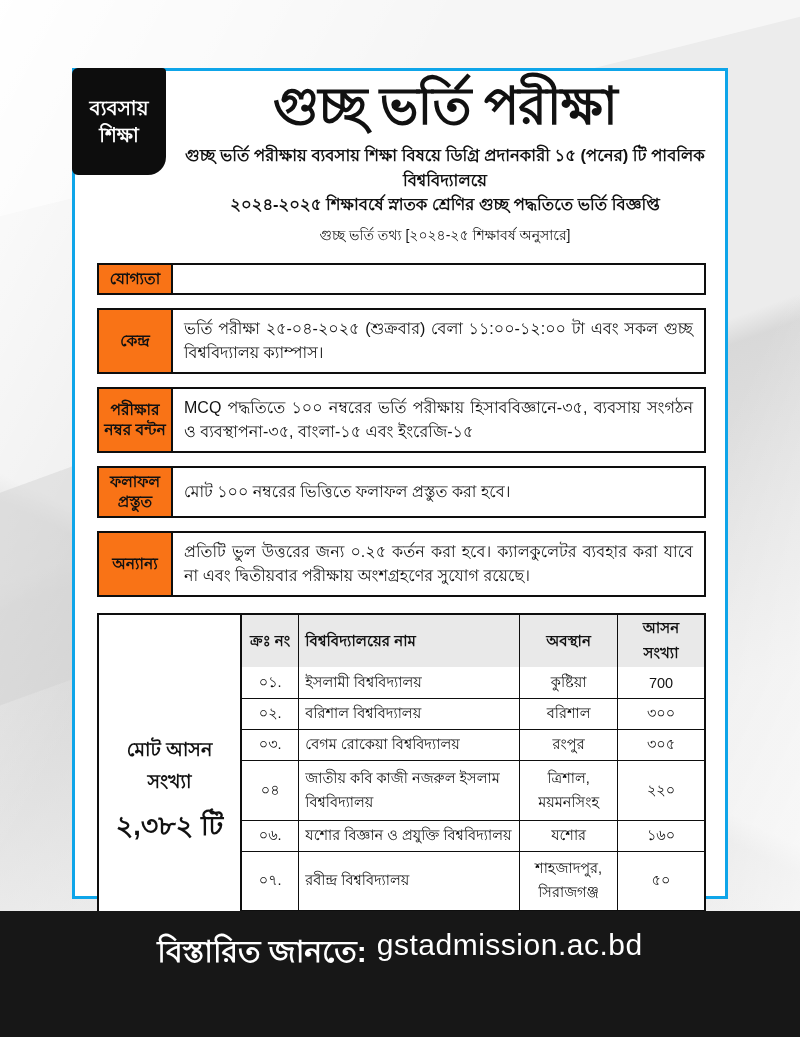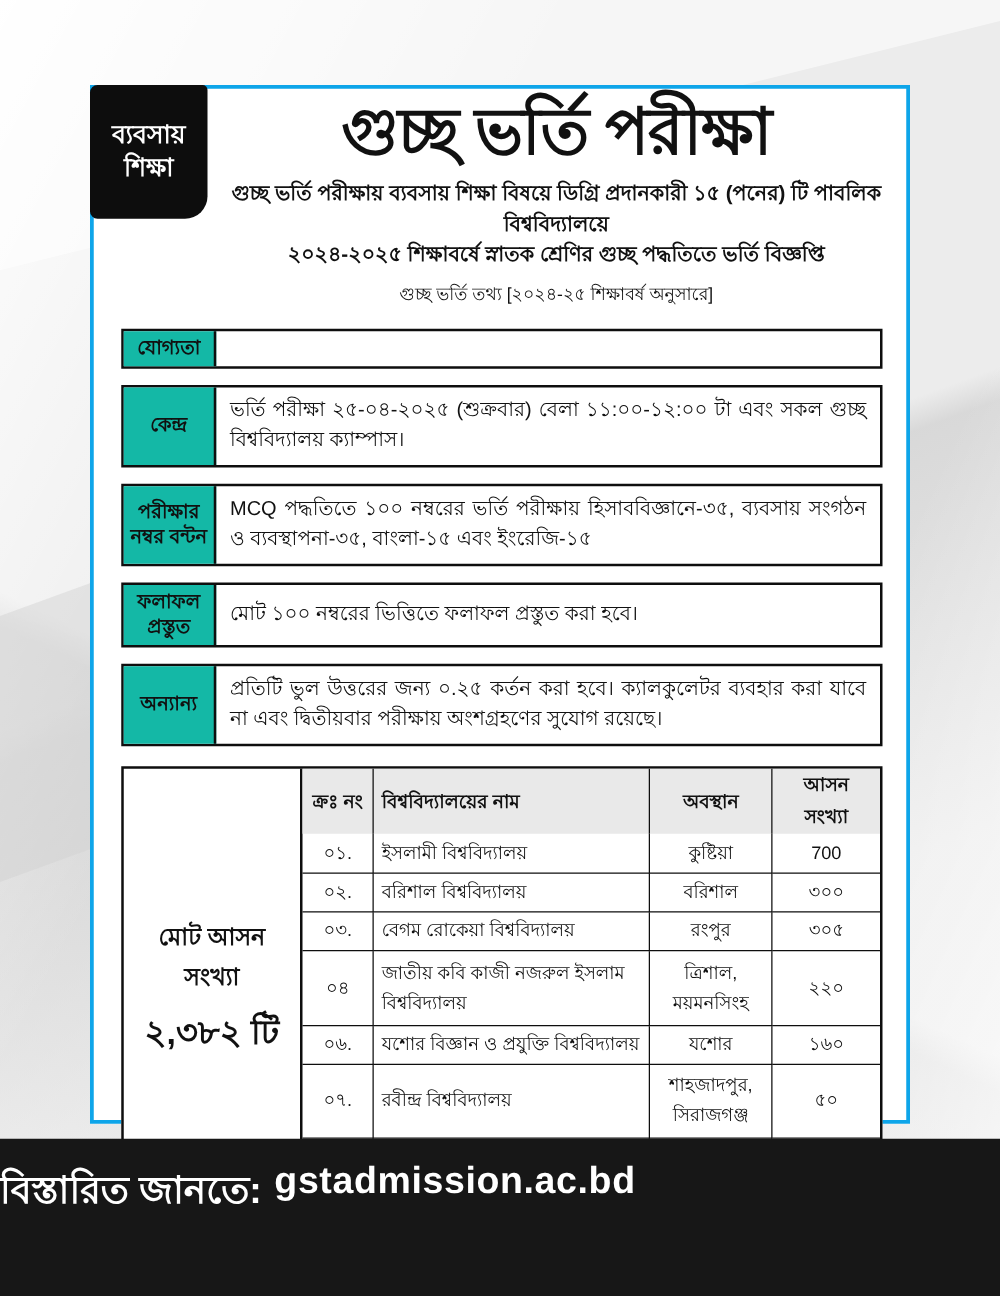--- a/index.html
+++ b/index.html
@@ -42,21 +42,21 @@
   .header-block { margin:6px 6px 0 96px; text-align:center; }
   .main-title { font-size:52px; font-weight:bold; letter-spacing:-1px; line-height:1.15; }
   .subtitle { margin-top:6px; font-size:16.5px; font-weight:600; line-height:1.5; white-space:pre-line; }
   .info-title { margin-top:7px; font-size:14px; font-weight:normal; }
 
   .sections { margin:15px 19px 0 22px; }
   .section {
     display:flex; border:2px solid #0e0e0e; margin-bottom:13px; background:#fff;
   }
   .section-label {
-    flex:0 0 74px; background:#14b8a6; border-right:2px solid #0e0e0e;
+    flex:0 0 74px; background:#f97316; border-right:2px solid #0e0e0e;
     display:flex; align-items:center; justify-content:center; text-align:center;
     font-weight:bold; font-size:15.5px; line-height:1.3; padding:4px 2px;
     white-space:pre-line;
   }
   .section-text {
     flex:1; padding:7px 11px; font-size:16px; line-height:1.5; text-align:justify;
     display:flex; align-items:center;
   }
   .section-text > span { width:100%; }
 
@@ -83,25 +83,25 @@
   table.uni tr:first-child > * { border-top:none; }
   table.uni tr:last-child > * { border-bottom:none; }
   .c-serial { width:12.3%; text-align:center; }
   .c-name   { width:47.8%; text-align:left; }
   .c-loc    { width:21.2%; text-align:center; }
   .c-seats  { width:18.7%; text-align:center; }
 
   .footer-band {
     position:absolute; z-index:1; left:0; top:911px; width:800px; height:126px;
     background:#171717; color:#fff;
-    display:flex; align-items:flex-start;
+    display:flex; justify-content:center; align-items:flex-start;
     padding-top:17px; font-size:30px;
   }
   .footer-band .bn { font-weight:bold; margin-right:10px; }
-  .footer-band .url { font-weight:bold; letter-spacing:.5px; }
+  .footer-band .url { font-weight:normal; letter-spacing:.5px; }
 </style>
 </head>
 <body>
 
 <div class="bg-tex"></div>
 <div class="bg-streak s1"></div>
 <div class="bg-streak s2"></div>
 
 <div class="panel">
 

